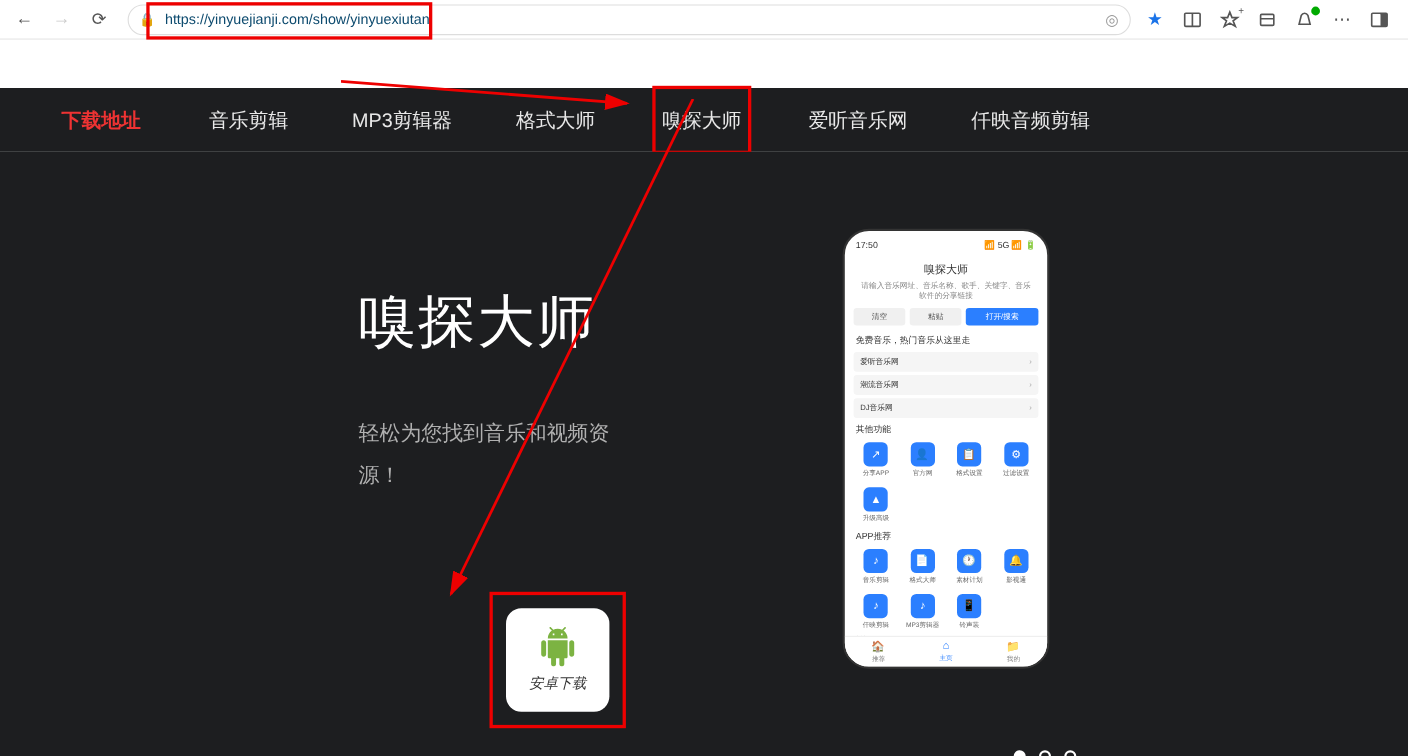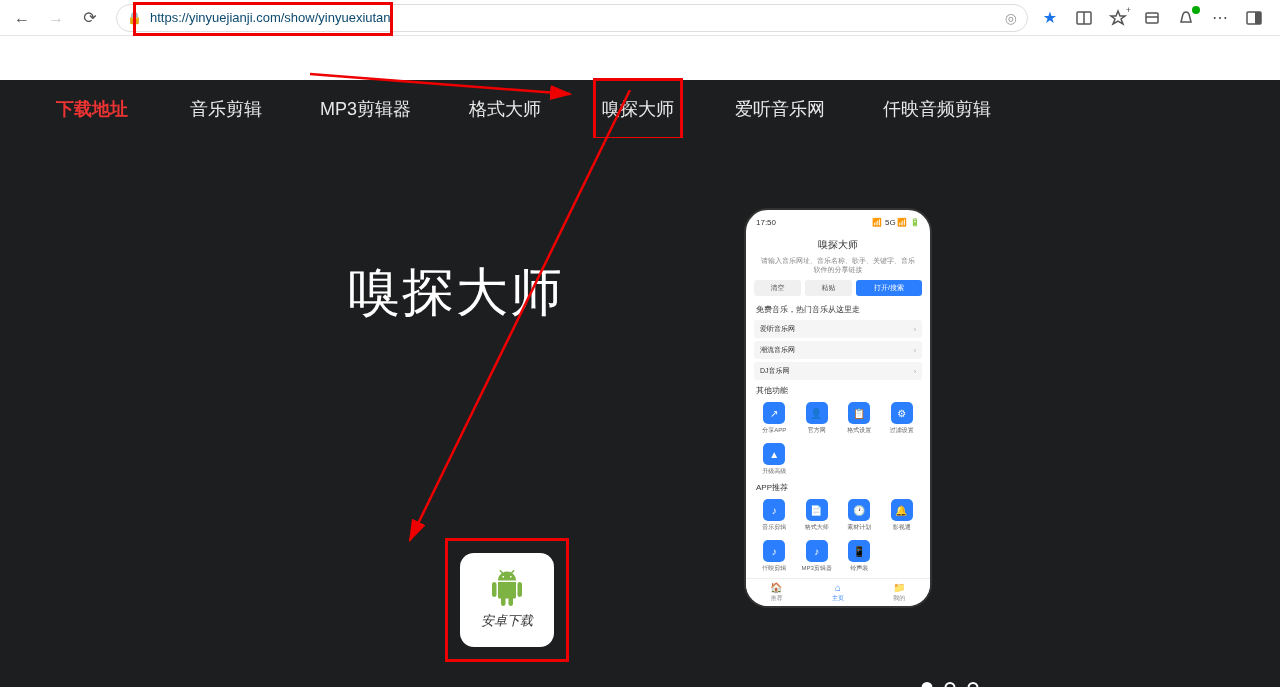--- a/index.html
+++ b/index.html
@@ -139,20 +139,21 @@
         <marker id="ah2" markerWidth="10" markerHeight="10" refX="8" refY="3" orient="auto">
           <path d="M0,0 L0,6 L9,3 z" fill="#e00"></path>
         </marker>
       </defs>
     <line x1="230" y1="0" x2="10" y2="450" stroke="#e00" stroke-width="2.5" marker-end="url(#ah2)"></line>
   </svg>
 
   <div class="hero-content">
     <div class="hero-left">
       <h1 class="hero-title">嗅探大师</h1>
+      <p class="hero-desc">轻松为您找到音乐和视频资源！</p>
     </div>
 
     <div class="phone">
       <div class="phone-status">
         <span>17:50</span>
           <span>📶 5G 📶 🔋</span>
       </div>
       <div class="phone-title">嗅探大师</div>
       <div class="phone-hint">请输入音乐网址、音乐名称、歌手、关键字、音乐软件的分享链接</div>
       <div class="phone-btns">

